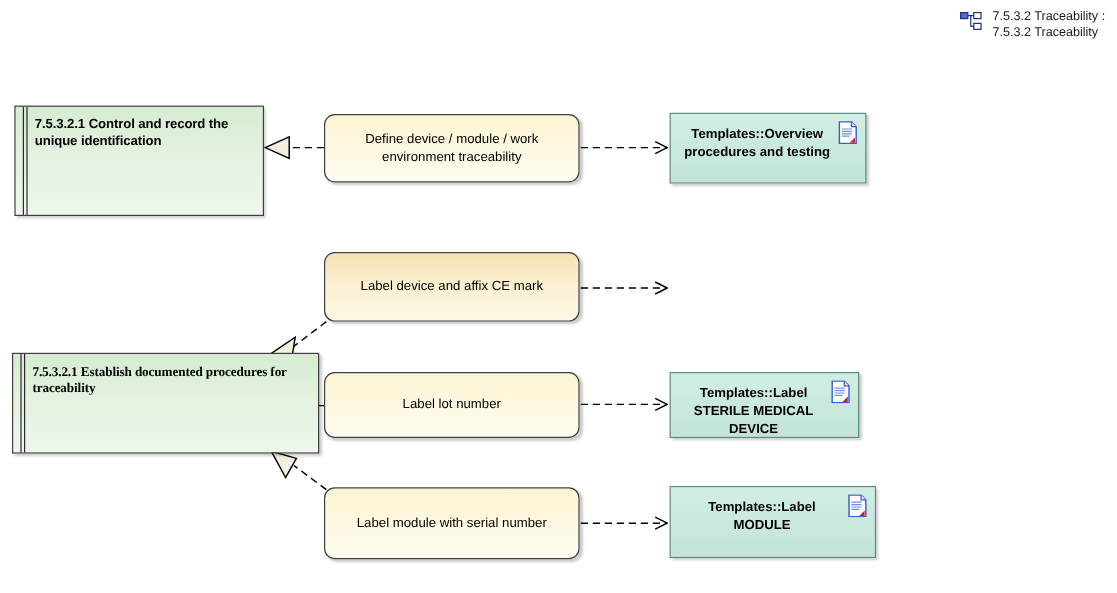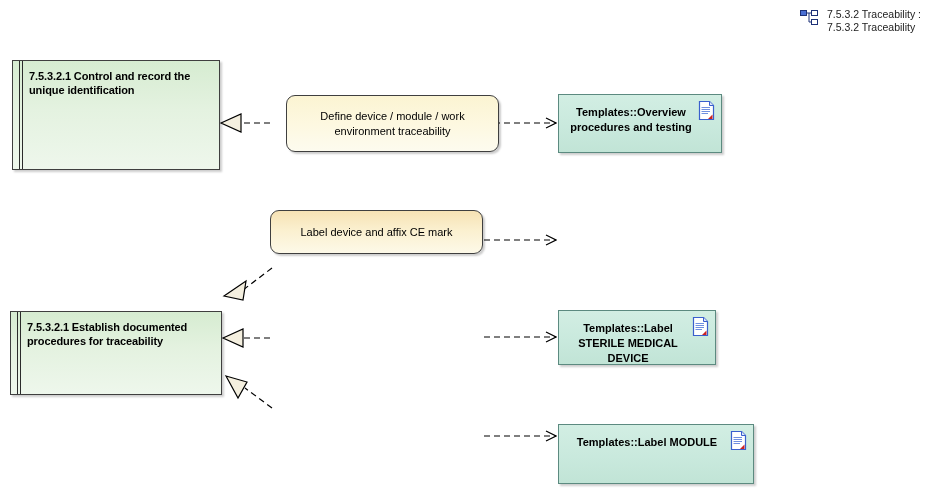--- a/index.html
+++ b/index.html
@@ -77,21 +77,20 @@
     border: 1px solid #3f3f3f;
     border-radius: 9px;
     box-shadow: 2px 2px 2px rgba(0,0,0,0.20);
     display: flex;
     align-items: center;
     justify-content: center;
     text-align: center;
   }
   .act.pale {
     background: linear-gradient(to bottom, #fbf4d2 0%, #fdf8e0 50%, #fdfbef 100%);
-    margin-left: 16px;
   }
   .act.deep {
     background: linear-gradient(to bottom, #f6e2b4 0%, #fbf0cf 45%, #fdf9e8 100%);
   }
   .act .act-label {
     font-size: 11px;
     line-height: 15px;
     padding: 0 14px;
   }
 
@@ -195,41 +194,47 @@
   <div id="diagram-caption">
     <svg class="cap-icon" viewBox="0 0 19 16">
       <rect x="0.5" y="0.5" width="6" height="5" fill="#4a6fd4" stroke="#1d3177"></rect>
       <rect x="11.5" y="0.5" width="6" height="5" fill="#ffffff" stroke="#1d3177"></rect>
       <rect x="11.5" y="9.5" width="6" height="5" fill="#ffffff" stroke="#1d3177"></rect>
       <path d="M6.5,3 L9,3 L9,12 L11.5,12 M9,3 L11.5,3" fill="none" stroke="#1d3177" stroke-width="1"></path>
     </svg>
     <div class="cap-text">7.5.3.2 Traceability : 7.5.3.2 Traceability</div>
   </div>
 
-  <div class="node req" style="left:12px; top:60px; width:208px; height:110px;">
+  <div class="node req" style="left:12px; top:88px; width:208px; height:92px;">
     <div class="railouter"></div>
     <div class="railinner"></div>
     <div class="req-label">7.5.3.2.1 Control and record the unique identification</div>
   </div>
 
-  <div class="node req" style="left:10px; top:311px; width:212px; height:84px;">
+  <div class="node req" style="left:10px; top:294px; width:256px; height:84px;font-family:Liberation Serif, serif;">
     <div class="railouter"></div>
     <div class="railinner"></div>
     <div class="req-label">7.5.3.2.1 Establish documented procedures for traceability</div>
   </div>
 
   <div class="node act pale" style="left:270px; top:95px; width:213px; height:57px;">
     <div class="act-label">Define device / module / work environment traceability</div>
   </div>
 
-  <div class="node act deep" style="left:270px; top:210px; width:213px; height:44px;">
+  <div class="node act deep" style="left:270px; top:210px; width:213px; height:58px;">
     <div class="act-label">Label device and affix CE mark</div>
   </div>
 
-
+  <div class="node act pale" style="left:270px; top:310px; width:213px; height:55px;">
+    <div class="act-label">Label lot number</div>
+  </div>
+
+  <div class="node act pale" style="left:270px; top:406px; width:213px; height:60px;">
+    <div class="act-label">Label module with serial number</div>
+  </div>
 
   <div class="node doc" style="left:558px; top:94px; width:164px; height:59px;">
     <div class="doc-label">Templates::Overview procedures and testing</div>
     <svg class="doc-icon" viewBox="0 0 17 19">
       <path d="M1.5,0.5 L11.5,0.5 L15.5,4.5 L15.5,18.5 L1.5,18.5 Z" fill="#ffffff" stroke="#3a5fcd" stroke-width="1.2"></path>
       <path d="M11.5,0.5 L11.5,4.5 L15.5,4.5" fill="#dde6fb" stroke="#3a5fcd" stroke-width="1"></path>
       <g stroke="#6f8fe0" stroke-width="1">
         <line x1="3.5" y1="6.5" x2="12" y2="6.5"></line>
         <line x1="3.5" y1="8.5" x2="12" y2="8.5"></line>
         <line x1="3.5" y1="10.5" x2="12" y2="10.5"></line>
@@ -248,21 +253,21 @@
       <g stroke="#6f8fe0" stroke-width="1">
         <line x1="3.5" y1="6.5" x2="12" y2="6.5"></line>
         <line x1="3.5" y1="8.5" x2="12" y2="8.5"></line>
         <line x1="3.5" y1="10.5" x2="12" y2="10.5"></line>
         <line x1="3.5" y1="12.5" x2="10" y2="12.5"></line>
       </g>
       <path d="M10,18 L14.5,13.5 L14.5,18 Z" fill="#cc2222"></path>
     </svg>
   </div>
 
-  <div class="node doc" style="left:558px; top:424px; width:196px; height:60px;">
+  <div class="node doc" style="left:558px; top:405px; width:172px; height:60px;">
     <div class="doc-label">Templates::Label MODULE</div>
     <svg class="doc-icon" viewBox="0 0 17 19">
       <path d="M1.5,0.5 L11.5,0.5 L15.5,4.5 L15.5,18.5 L1.5,18.5 Z" fill="#ffffff" stroke="#3a5fcd" stroke-width="1.2"></path>
       <path d="M11.5,0.5 L11.5,4.5 L15.5,4.5" fill="#dde6fb" stroke="#3a5fcd" stroke-width="1"></path>
       <g stroke="#6f8fe0" stroke-width="1">
         <line x1="3.5" y1="6.5" x2="12" y2="6.5"></line>
         <line x1="3.5" y1="8.5" x2="12" y2="8.5"></line>
         <line x1="3.5" y1="10.5" x2="12" y2="10.5"></line>
         <line x1="3.5" y1="12.5" x2="10" y2="12.5"></line>
       </g>

